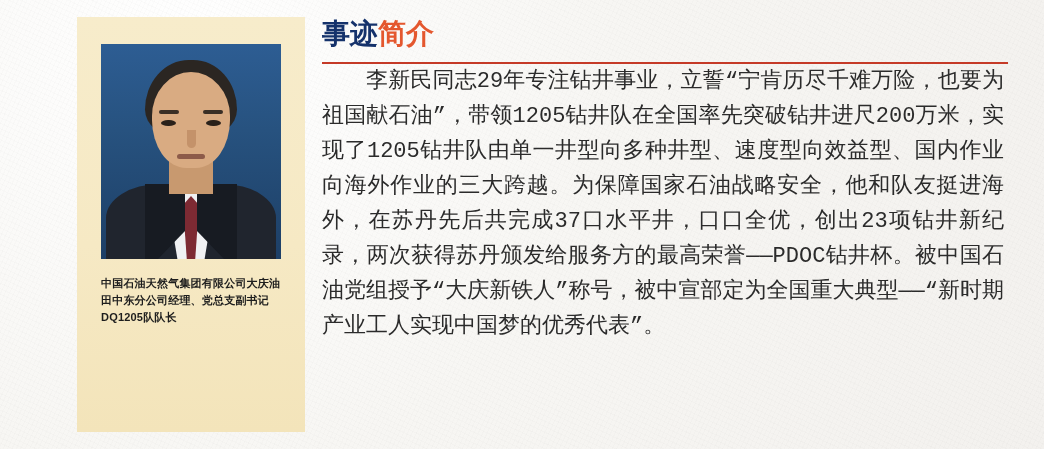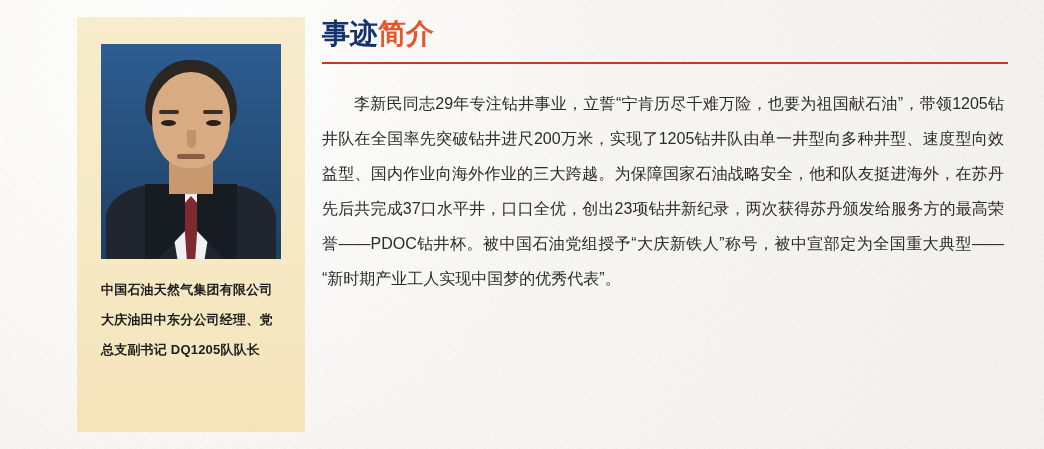--- a/index.html
+++ b/index.html
@@ -164,23 +164,23 @@
     background: #171b22;
   }
   .p-lapel-l { left: 50%; margin-left: -46px; clip-path: polygon(100% 0%, 100% 62%, 30% 100%, 0% 100%, 0% 0%); }
   .p-lapel-r { left: 50%; margin-left: 6px;  clip-path: polygon(0% 0%, 100% 0%, 100% 100%, 70% 100%, 0% 62%); }
 
   .profile-caption {
     position: absolute;
     left: 24px;
     top: 258px;
     width: 182px;
-    font-size: 13px;
+    font-size: 11px;
     font-weight: bold;
-    line-height: 30px;
+    line-height: 17px;
     color: #1d1d1d;
     letter-spacing: 0.2px;
   }
 
   
   .content {
     position: absolute;
     left: 322px;
     top: 20px;
     width: 690px;
@@ -194,28 +194,28 @@
   }
   .title-dark { color: #15326b; }
   .title-accent { color: #e4572e; }
   .title-rule {
     width: 686px;
     height: 2px;
     background: #c53a27;
     margin-top: 2px;
   }
   .article {
-    margin-top: 22px;
     width: 682px;
-    font-size: 16px;
+    font-size: 22px;
     line-height: 35px;
     color: #2b2b2b;
     text-align: justify;
     text-justify: inter-ideograph;
     text-indent: 2em;
+    font-family: Liberation Mono, monospace;
   }
 </style>
 </head>
 <body>
 
 <div class="page">
 
   <div class="profile-card">
     <div class="portrait-frame">
       <div class="portrait">

